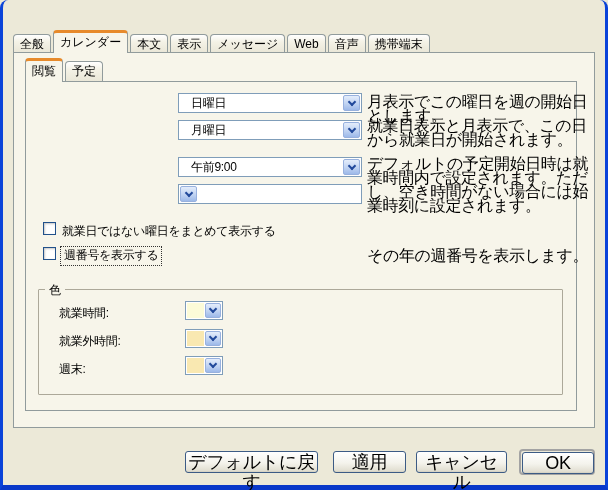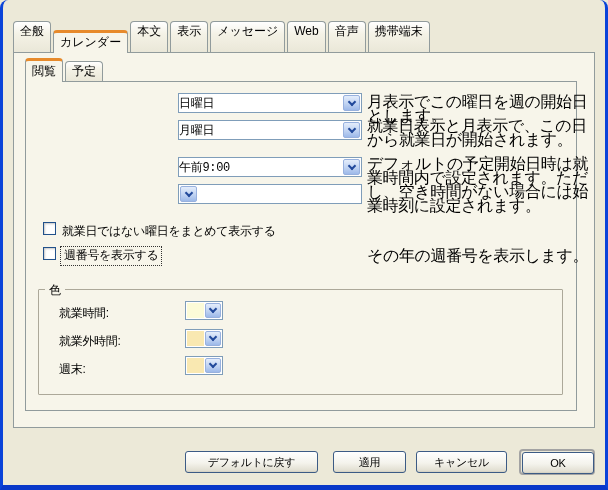--- a/index.html
+++ b/index.html
@@ -38,21 +38,21 @@
   .glyph-min { position:absolute; left:4px; bottom:4px; width:8px; height:3px; background:#fff; }
   .glyph-max { width:9px; height:8px; border:1px solid rgba(255,255,255,.9); border-top:3px solid rgba(255,255,255,.9); }
   .glyph-close { color:#fff; font-weight:bold; font-size:14px; line-height:14px; font-family:"DejaVu Sans",sans-serif; }
   
   .tabs-row { position:absolute; display:flex; align-items:flex-end; z-index:5; }
   .tabs-main { left:10px; top:30px; height:22px; }
   .tabs-sub  { left:22px; top:58px; height:23px; z-index:6; }
   .tab {
     border:1px solid #919B9C; border-bottom:none; border-radius:4px 4px 0 0;
     background:linear-gradient(180deg,#FFFFFF 0%,#F4F2E6 40%,#EAE7D8 100%);
-    padding:0 6px; height:31px; line-height:18px; margin-right:2px;
+    padding:0 6px; height:18px; line-height:18px; margin-right:2px;
     white-space:nowrap; cursor:default;
   }
   .tabs-sub .tab { height:20px; line-height:19px; }
   .tab.active {
     height:23px; line-height:19px; margin-bottom:-1px;
     background:#F7F5EA;
     border-top:3px solid #E78A2B;
     position:relative; z-index:7;
   }
   .tabs-sub .tab.active { height:24px; line-height:20px; }
@@ -68,21 +68,21 @@
   
   .flabel { position:absolute; letter-spacing:-0.3px; white-space:nowrap; }
   .desc {
     position:absolute; left:364px; width:231px; font-size:16px; line-height:14px;
     letter-spacing:-0.4px; word-break:break-all; z-index:3;
   }
   .combo {
     position:absolute; width:184px; height:20px; background:#fff;
     border:1px solid #7F9DB9; display:flex; align-items:center; z-index:3;
   }
-  .combo-value { flex:1; padding-left:0; letter-spacing:-0.3px; white-space:nowrap; overflow:hidden;font-family:Liberation Mono, monospace; }
+  .combo-value { flex:1; padding-left:12px; letter-spacing:-0.3px; white-space:nowrap; overflow:hidden; }
   .combo-btn {
     width:17px; align-self:stretch; margin:1px; border-radius:2px;
     background:linear-gradient(180deg,#E4EDFB 0%,#C0D3F2 55%,#9DB9E9 100%);
     border:1px solid #98B1DE;
     display:flex; align-items:center; justify-content:center;
   }
   .chev {
     width:6px; height:6px; border-right:2px solid #21499B; border-bottom:2px solid #21499B;
     transform:rotate(45deg); margin-top:-3px;
   }
@@ -106,21 +106,21 @@
     position:absolute; width:38px; height:19px; background:#fff;
     border:1px solid #7F9DB9; display:flex;
   }
   .swatch { flex:1; margin:1px 0 1px 1px; }
   .color-combo .combo-btn { width:16px; }
   
   .xp-btn {
     position:absolute; top:451px; height:22px;
     border:1px solid #3C5B85; border-radius:3px;
     background:linear-gradient(180deg,#FFFFFF 0%,#F4F3EC 55%,#E2DfD2 92%,#D2CFC0 100%);
-    font-size:11px; letter-spacing:-0.3px; text-align:center; line-height:20px;
+    font-size:18px; letter-spacing:-0.3px; text-align:center; line-height:20px;
     cursor:default; z-index:3;
   }
   .ok-ring {
     position:absolute; left:516px; top:449px; width:76px; height:26px;
     border:2px solid #a3a3a3; border-radius:4px; padding:1px; z-index:3;
   }
   .ok-ring .xp-btn { position:static; width:72px; height:22px; display:block; }
 </style>
 </head>
 <body>

